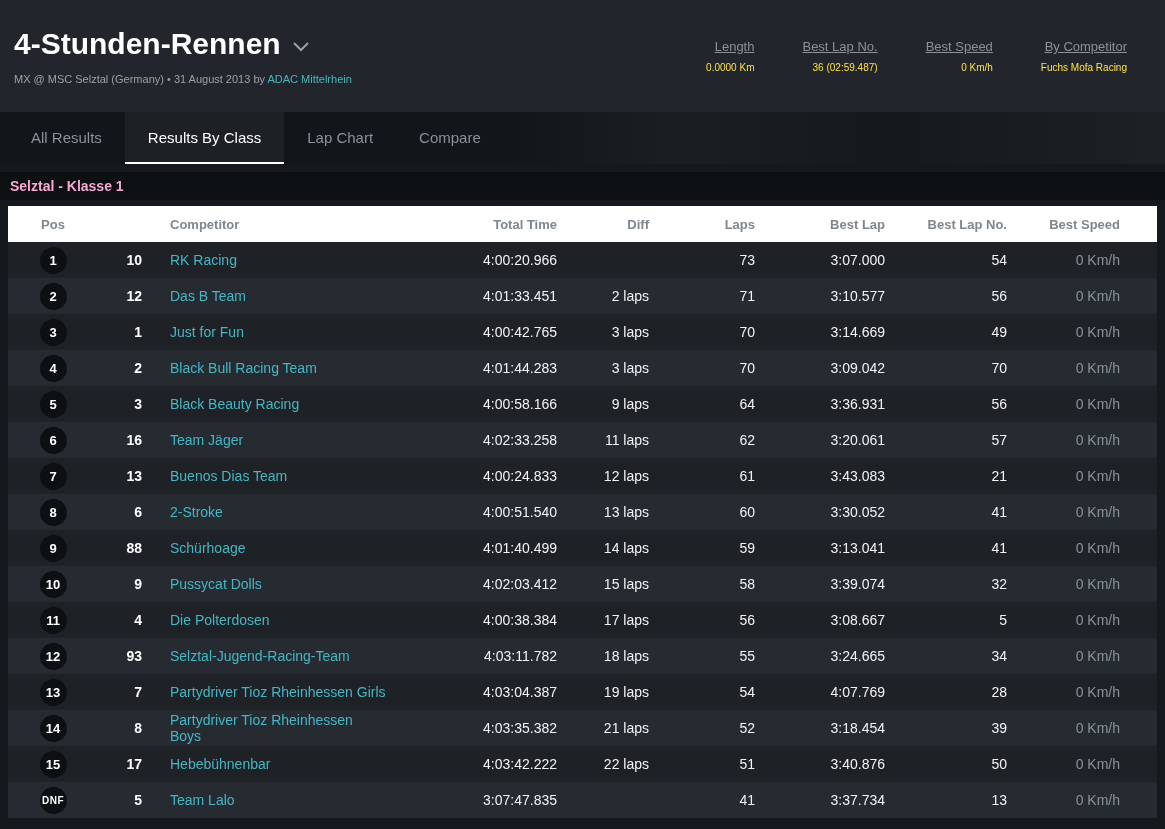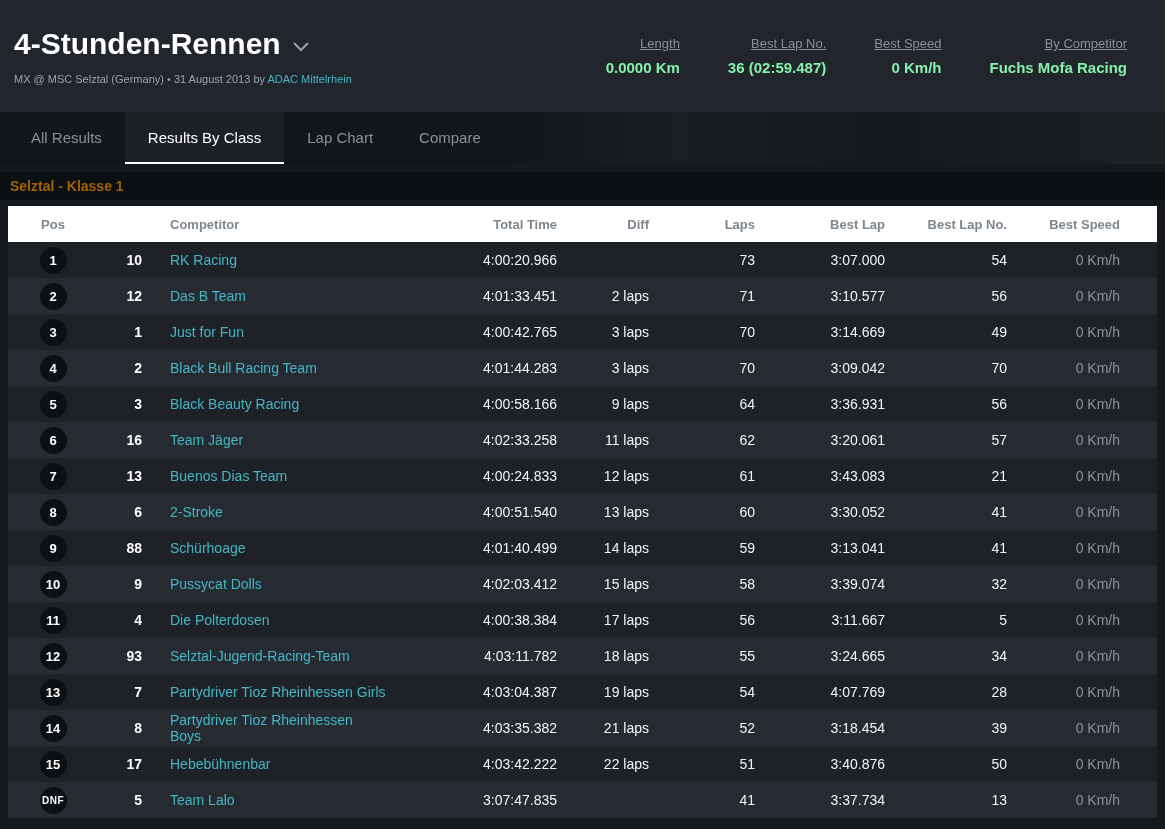--- a/index.html
+++ b/index.html
@@ -23,21 +23,21 @@
   .title-block { display: flex; flex-direction: column; gap: 12px; }
   .title-row { display: flex; align-items: center; gap: 12px; cursor: pointer; }
   .page-title { font-size: 30px; font-weight: bold; color: #fff; }
   .chevron { display: inline-block; margin-top: 6px; }
   .subtitle { font-size: 11px; color: #9aa1a8; }
   .subtitle a, .link { color: #45b6c4; text-decoration: none; cursor: pointer; }
 
   .stats { display: flex; gap: 48px; }
   .stat { display: flex; flex-direction: column; align-items: flex-end; }
   .stat-label { font-size: 13px; color: #8a9199; text-decoration: underline; }
-  .stat-value { font-size: 15px; font-weight: bold; color: #86efac; margin-top: 8px; white-space: nowrap; }
+  .stat-value { font-size: 10px; font-weight: normal; color: #fde047; margin-top: 8px; white-space: nowrap; }
 
   
   .tabbar {
     height: 52px;
     display: flex;
     padding-left: 8px;
     background: linear-gradient(90deg, #121519 0%, #121519 44%, #1b1e22 58%, #15181c 76%, #1d2024 100%);
   }
   .tab {
     padding: 0 23px;
@@ -55,21 +55,21 @@
   }
 
   
   .section-bar {
     margin-top: 8px;
     height: 28px;
     line-height: 28px;
     background: #0d1013;
     font-size: 14px;
     font-weight: bold;
-    color: #a16207;
+    color: #f9a8d4;
     padding-left: 10px;
     margin-bottom: 6px;
   }
 
   
   .table-wrap { margin: 0 8px; }
   .grid {
     display: grid;
     grid-template-columns: 90px 44px 1fr 170px 92px 106px 130px 122px 113px;
     align-items: center;
@@ -284,21 +284,21 @@
     <div class="r muted">0 Km/h</div>
   </div>
 
   <div class="grid row odd">
     <div class="pos-badge">11</div>
     <div class="r car-number">4</div>
     <div class="competitor-col"><span class="link">Die Polterdosen</span></div>
     <div class="r cell-white">4:00:38.384</div>
     <div class="r cell-white">17 laps</div>
     <div class="r cell-white">56</div>
-    <div class="r cell-white">3:11.667</div>
+    <div class="r cell-white">3:08.667</div>
     <div class="r cell-white">5</div>
     <div class="r muted">0 Km/h</div>
   </div>
 
   <div class="grid row even">
     <div class="pos-badge">12</div>
     <div class="r car-number">93</div>
     <div class="competitor-col"><span class="link">Selztal-Jugend-Racing-Team</span></div>
     <div class="r cell-white">4:03:11.782</div>
     <div class="r cell-white">18 laps</div>

